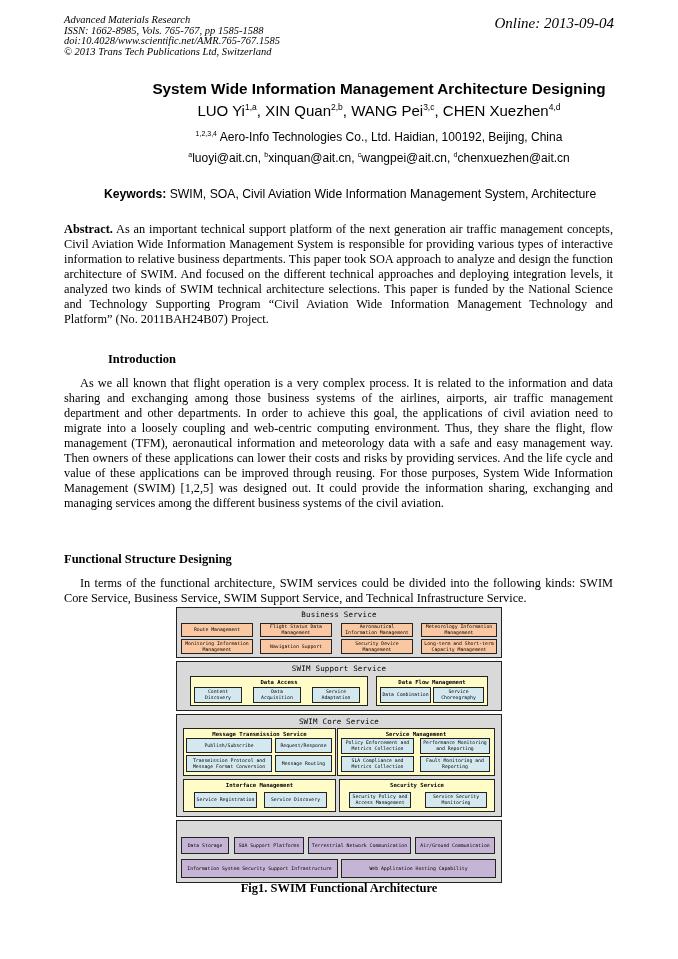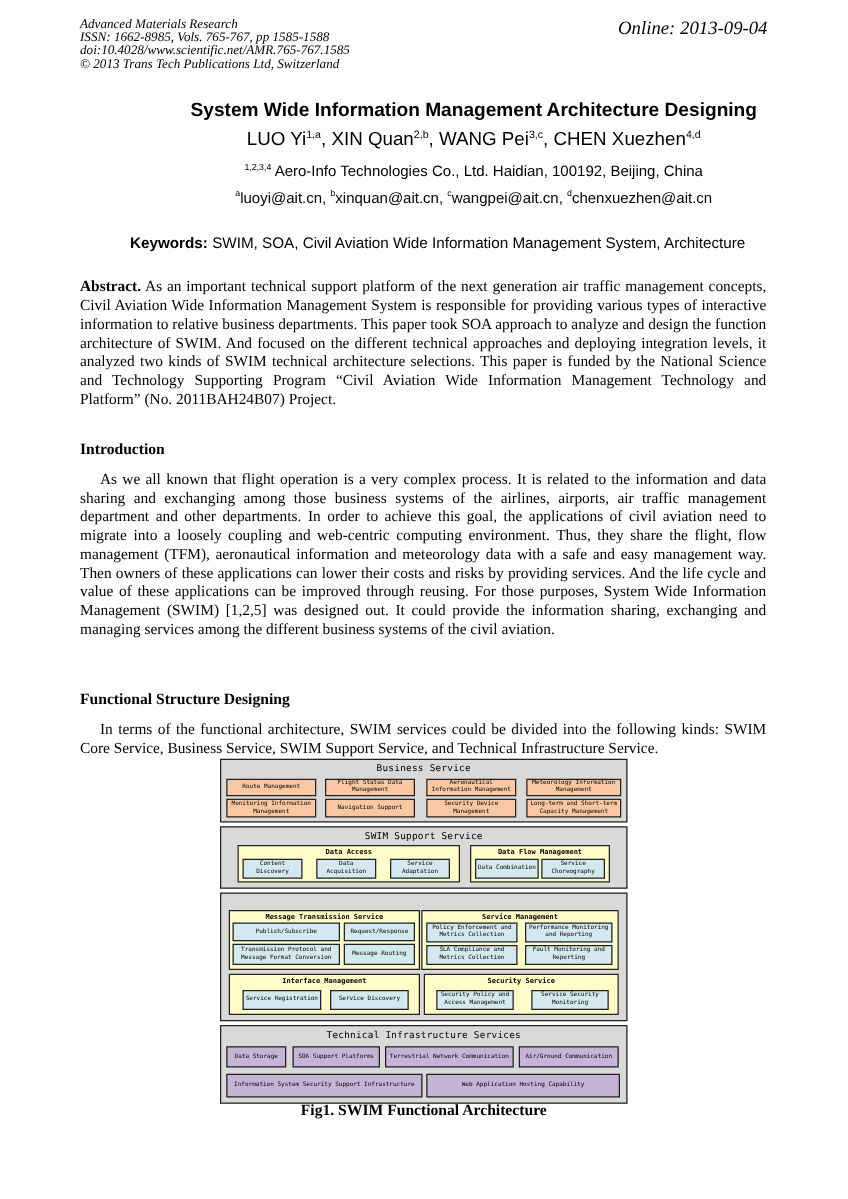--- a/index.html
+++ b/index.html
@@ -71,21 +71,21 @@
 <div class="keywords sans">
   <b>Keywords:</b>
   <span>SWIM, SOA, Civil Aviation Wide Information Management System, Architecture</span>
 </div>
 
 <div class="para serif" style="top:222px;">
   <b>Abstract.</b>
   <span>As an important technical support platform of the next generation air traffic management concepts, Civil Aviation Wide Information Management System is responsible for providing various types of interactive information to relative business departments. This paper took SOA approach to analyze and design the function architecture of SWIM. And focused on the different technical approaches and deploying integration levels, it analyzed two kinds of SWIM technical architecture selections. This paper is funded by the National Science and Technology Supporting Program “Civil Aviation Wide Information Management Technology and Platform” (No. 2011BAH24B07) Project.</span>
 </div>
 
-<div class="heading serif" style="top:352px;">Introduction</div>
+<div class="heading serif" style="top:352px;margin-left:44px;">Introduction</div>
 <div class="para serif indent" style="top:376px;">As we all known that flight operation is a very complex process. It is related to the information and data sharing and exchanging among those business systems of the airlines, airports, air traffic management department and other departments. In order to achieve this goal, the applications of civil aviation need to migrate into a loosely coupling and web-centric computing environment. Thus, they share the flight, flow management (TFM), aeronautical information and meteorology data with a safe and easy management way. Then owners of these applications can lower their costs and risks by providing services. And the life cycle and value of these applications can be improved through reusing. For those purposes, System Wide Information Management (SWIM) [1,2,5] was designed out. It could provide the information sharing, exchanging and managing services among the different business systems of the civil aviation.</div>
 
 <div class="heading serif" style="top:552px;">Functional Structure Designing</div>
 <div class="para serif indent" style="top:576px;">In terms of the functional architecture, SWIM services could be divided into the following kinds: SWIM Core Service, Business Service, SWIM Support Service, and Technical Infrastructure Service.</div>
 
 <div class="fig mono">
 
   <div class="layer" style="height:51px;">
     <div class="layer-title">Business Service</div>
     <div class="box orange" style="left:4px;top:15px;width:72px;height:14px;">Route Management</div>
@@ -107,20 +107,21 @@
       <div class="box blue" style="left:121px;top:10px;width:48px;height:16px;">Service Adaptation</div>
     </div>
     <div class="yellow" style="left:199px;top:14px;width:112px;height:30px;">
       <div class="grp-title">Data Flow Management</div>
       <div class="box blue" style="left:3px;top:10px;width:51px;height:16px;">Data Combination</div>
       <div class="box blue" style="left:56px;top:10px;width:51px;height:16px;">Service Choreography</div>
     </div>
   </div>
 
   <div class="layer" style="height:103px;">
+    <div class="layer-title">SWIM Core Service</div>
     <div class="yellow" style="left:6px;top:13px;width:153px;height:48px;">
       <div class="grp-title">Message Transmission Service</div>
       <div class="box blue" style="left:2px;top:9px;width:86px;height:15px;">Publish/Subscribe</div>
       <div class="box blue" style="left:91px;top:9px;width:57px;height:15px;">Request/Response</div>
       <div class="box blue" style="left:2px;top:26px;width:86px;height:17px;">Transmission Protocol and Message Format Conversion</div>
       <div class="box blue" style="left:91px;top:26px;width:57px;height:17px;">Message Routing</div>
     </div>
     <div class="yellow" style="left:160px;top:13px;width:158px;height:48px;">
       <div class="grp-title">Service Management</div>
       <div class="box blue" style="left:3px;top:9px;width:73px;height:16px;">Policy Enforcement and Metrics Collection</div>
@@ -134,21 +135,20 @@
       <div class="box blue" style="left:80px;top:12px;width:63px;height:16px;">Service Discovery</div>
     </div>
     <div class="yellow" style="left:162px;top:64px;width:156px;height:33px;">
       <div class="grp-title">Security Service</div>
       <div class="box blue" style="left:9px;top:12px;width:62px;height:16px;">Security Policy and Access Management</div>
       <div class="box blue" style="left:85px;top:12px;width:62px;height:16px;">Service Security Monitoring</div>
     </div>
   </div>
 
   <div class="layer" style="height:63px;">
-    <div class="layer-title">Technical Infrastructure Services</div>
     <div class="box purple" style="left:4px;top:16px;width:48px;height:17px;">Data Storage</div>
     <div class="box purple" style="left:57px;top:16px;width:70px;height:17px;">SOA Support Platforms</div>
     <div class="box purple" style="left:131px;top:16px;width:103px;height:17px;">Terrestrial Network Communication</div>
     <div class="box purple" style="left:238px;top:16px;width:80px;height:17px;">Air/Ground Communication</div>
     <div class="box purple" style="left:4px;top:38px;width:157px;height:19px;">Information System Security Support Infrastructure</div>
     <div class="box purple" style="left:164px;top:38px;width:155px;height:19px;">Web Application Hosting Capability</div>
   </div>
 </div>
 
 <div class="caption serif">Fig1. SWIM Functional Architecture</div>

